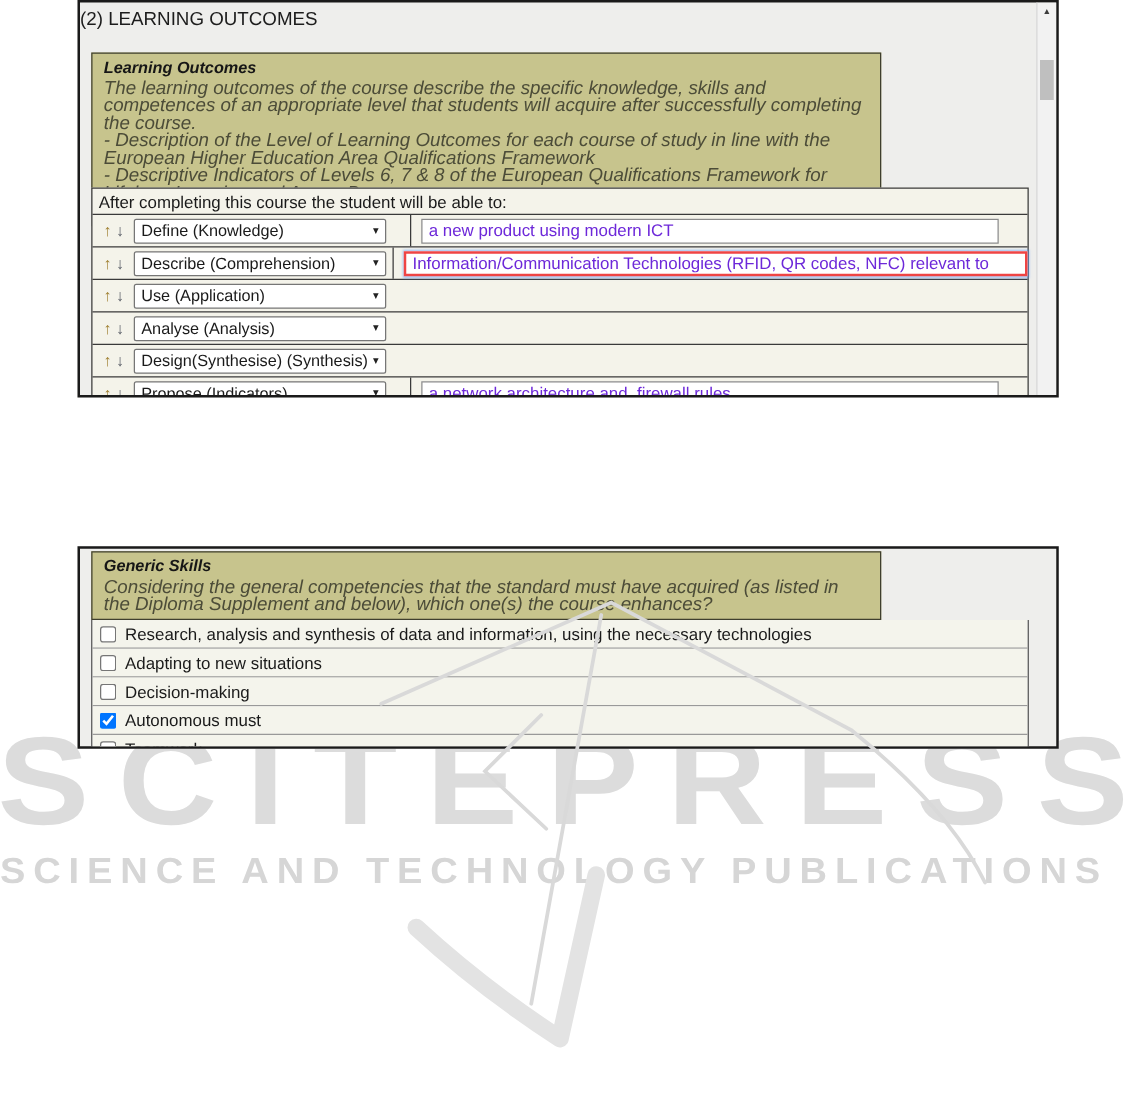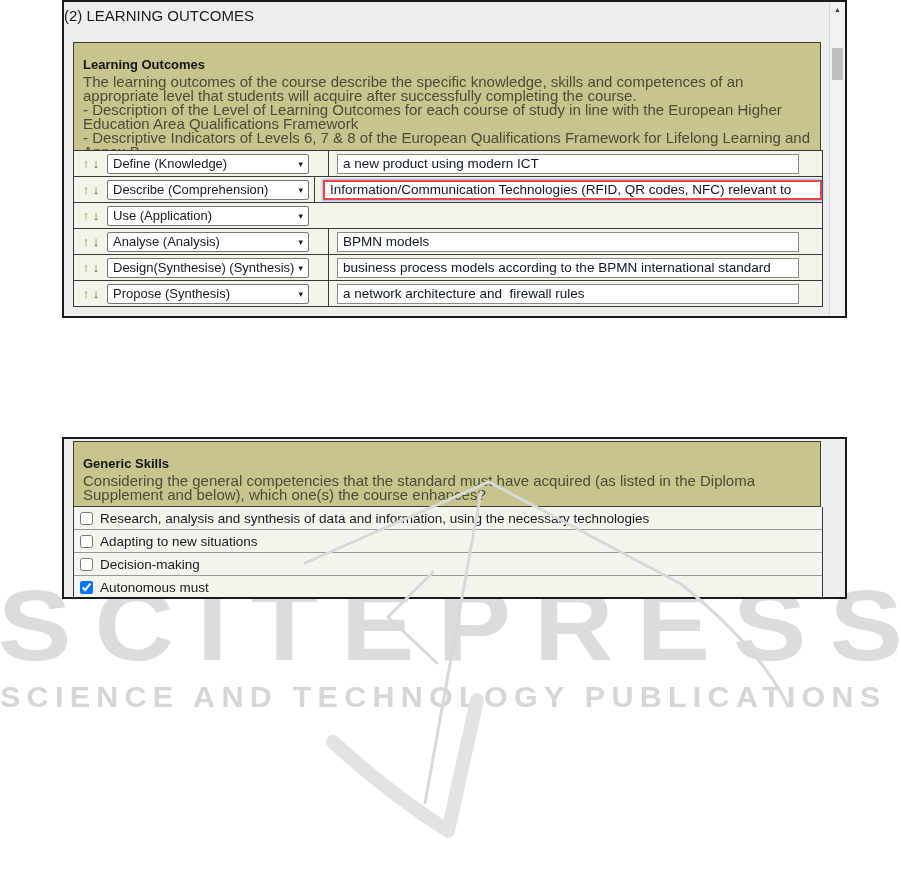--- a/index.html
+++ b/index.html
@@ -30,23 +30,24 @@
     background:#eeeeec;border:2px solid #1a1a1a;overflow:hidden;z-index:2;
   }
   #top-frame{top:0;height:318px;}
   #bottom-frame{top:437px;height:162px;}
   .page-title{
     position:absolute;top:5px;left:0;width:808px;text-align:left;
     font-size:15px;color:#1c1c1c;
   }
   
   .khaki-box{
-    box-sizing:border-box;width:748px;
+    box-sizing:border-box;width:632px;
     background:#c7c48d;border:1px solid #3f3f2e;
-    padding:14px 9px 4px 9px;
+    padding:3px 9px 4px 9px;
+    font-style:italic;
   }
   .khaki-box h3{margin:0 0 2px 0;font-size:13px;line-height:16px;color:#161616;}
   .khaki-desc{font-size:15px;line-height:14px;color:#4c4c38;}
   #lo-box{position:absolute;left:9px;top:40px;}
   
   #lo-table{
     position:absolute;left:9px;top:148px;width:750px;box-sizing:border-box;
     border:1px solid #3a3a3a;background:#f4f3ea;
   }
   .intro-row{
@@ -63,21 +64,21 @@
   .fakeselect{
     width:202px;height:20px;box-sizing:border-box;background:#fff;
     border:1px solid #767676;border-radius:2px;display:flex;align-items:center;
     padding:0 5px;font-size:13px;cursor:default;
   }
   .fakeselect .sel-label{flex:1;white-space:nowrap;overflow:hidden;}
   .fakeselect .caret{font-size:9px;color:#222;margin-left:3px;}
   .outcome-input{
     width:462px;height:20px;box-sizing:border-box;background:#fff;
     border:1px solid #8a8a8a;font-size:13.5px;padding:0 5px;
-    font-family:"Liberation Sans","DejaVu Sans",sans-serif;color:#0f172a;
+    font-family:"Liberation Sans","DejaVu Sans",sans-serif;color:#6d28d9;
   }
   .outcome-input.focused{
     width:499px;border:2px solid #ef4444;box-shadow:0 0 2px 1px rgba(77,144,254,.55);
     position:relative;z-index:1;
   }
   
   .scrollbar{
     position:absolute;right:0;top:0;bottom:0;width:15px;
     background:#f2f2f2;border-left:1px solid #d6d6d6;
   }
@@ -111,20 +112,23 @@
 
   <div class="khaki-box" id="lo-box">
     <h3>Learning Outcomes</h3>
     <div class="khaki-desc">The learning outcomes of the course describe the specific knowledge, skills and competences of an appropriate level that students will acquire after successfully completing the course.</div>
     <div class="khaki-desc">- Description of the Level of Learning Outcomes for each course of study in line with the European Higher Education Area Qualifications Framework</div>
     <div class="khaki-desc">- Descriptive Indicators of Levels 6, 7 &amp; 8 of the European Qualifications Framework for Lifelong Learning and Annex B</div>
     <div class="khaki-desc">- Learning Outcomes Outcomes Guide</div>
   </div>
 
   <div id="lo-table">
+    <div class="intro-row">
+      <span>After completing this course the student will be able to:</span>
+    </div>
 
     <div class="lo-row">
       <div class="cell1">
         <span class="arrow up">↑</span>
         <span class="arrow down">↓</span>
         <div class="fakeselect">
           <span class="sel-label">Define (Knowledge)</span>
           <span class="caret">▾</span>
         </div>
       </div>
@@ -160,45 +164,39 @@
 
     <div class="lo-row">
       <div class="cell1">
         <span class="arrow up">↑</span>
         <span class="arrow down">↓</span>
         <div class="fakeselect">
           <span class="sel-label">Analyse (Analysis)</span>
           <span class="caret">▾</span>
         </div>
       </div>
-      <div class="cell2">
-        <input class="outcome-input" type="text" value="BPMN models" style="">
-      </div>
     </div>
 
     <div class="lo-row">
       <div class="cell1">
         <span class="arrow up">↑</span>
         <span class="arrow down">↓</span>
         <div class="fakeselect">
           <span class="sel-label">Design(Synthesise) (Synthesis)</span>
           <span class="caret">▾</span>
         </div>
       </div>
-      <div class="cell2">
-        <input class="outcome-input" type="text" value="business process models according to the BPMN international standard" style="">
-      </div>
-    </div>
-
-    <div class="lo-row">
-      <div class="cell1">
-        <span class="arrow up">↑</span>
-        <span class="arrow down">↓</span>
-        <div class="fakeselect">
-          <span class="sel-label">Propose (Synthesis)</span>
+    </div>
+
+    <div class="lo-row">
+      <div class="cell1">
+        <span class="arrow up">↑</span>
+        <span class="arrow down">↓</span>
+        <div class="fakeselect">
+          <span class="sel-label">Propose (Indicators)</span>
           <span class="caret">▾</span>
         </div>
       </div>
       <div class="cell2">
         <input class="outcome-input" type="text" value="a network architecture and  firewall rules" style="">
       </div>
     </div>
   </div>
 
   <div class="scrollbar">

